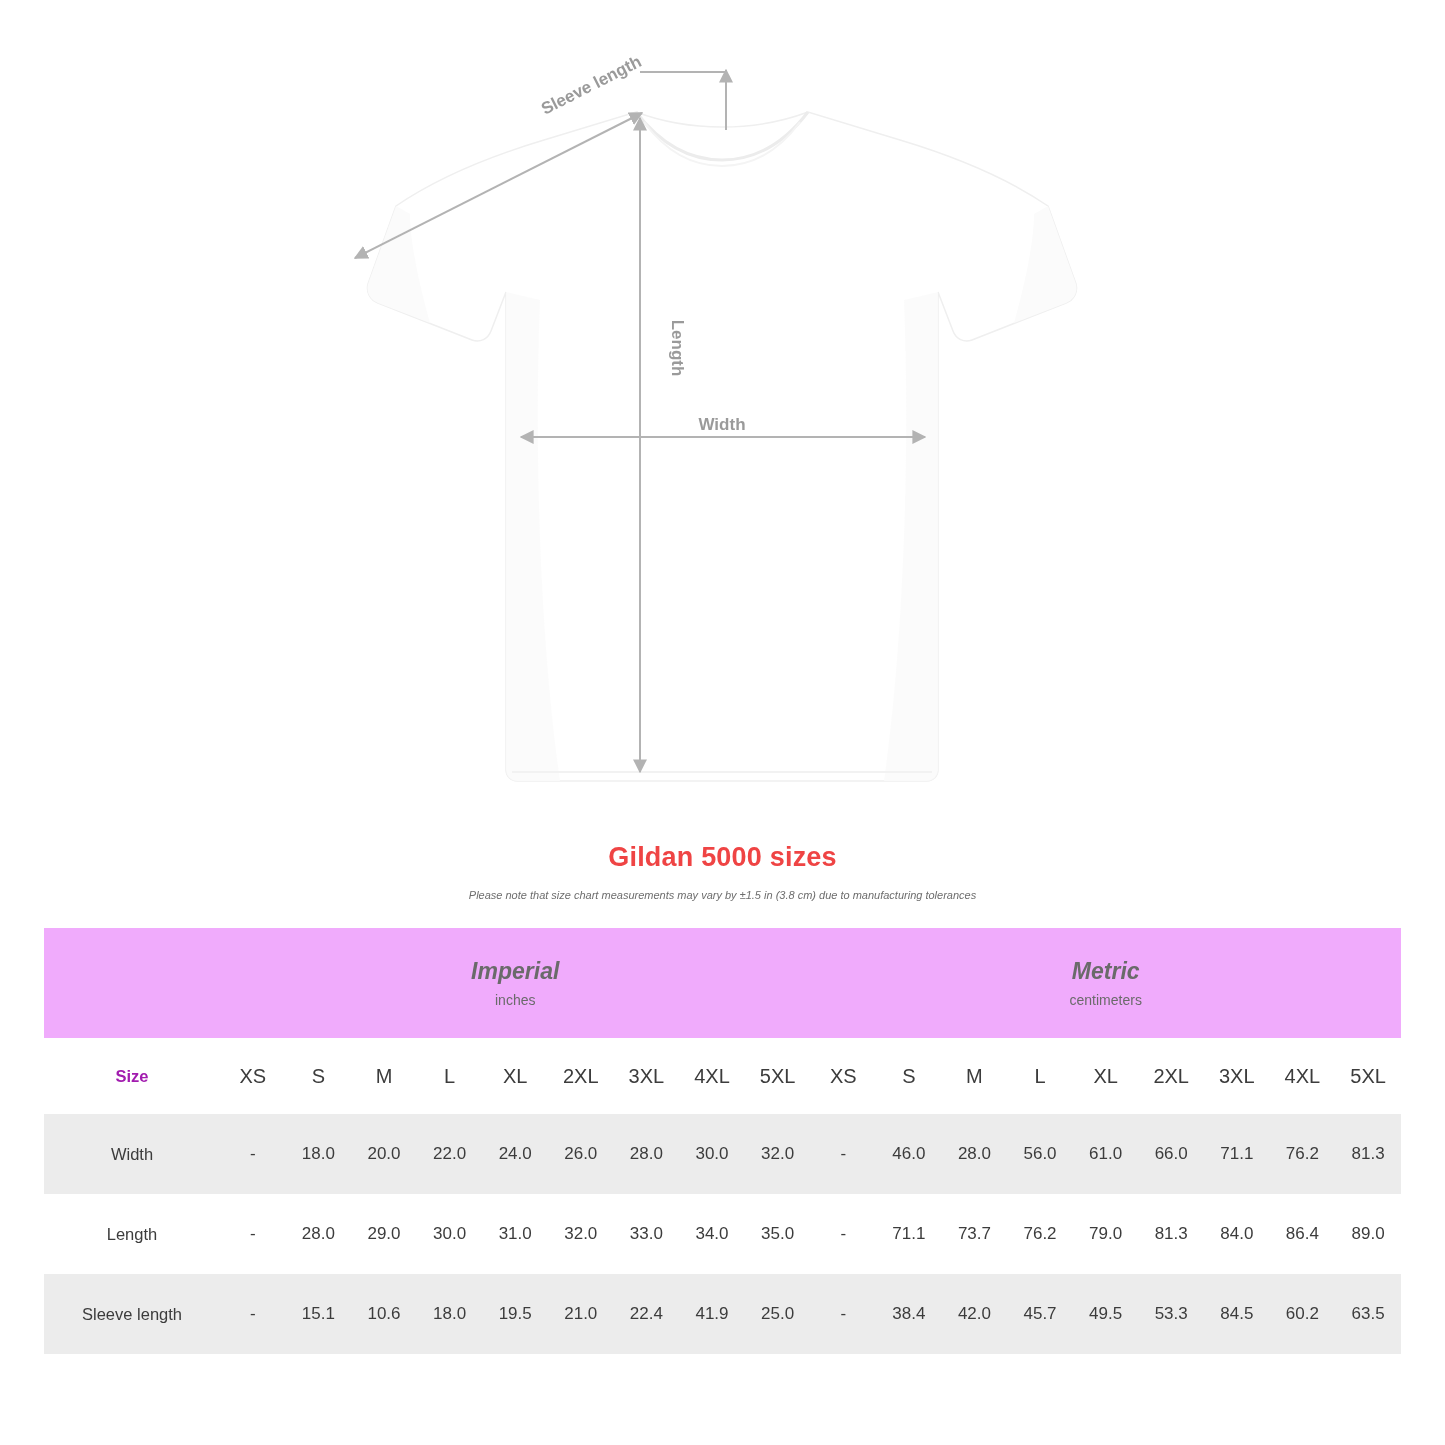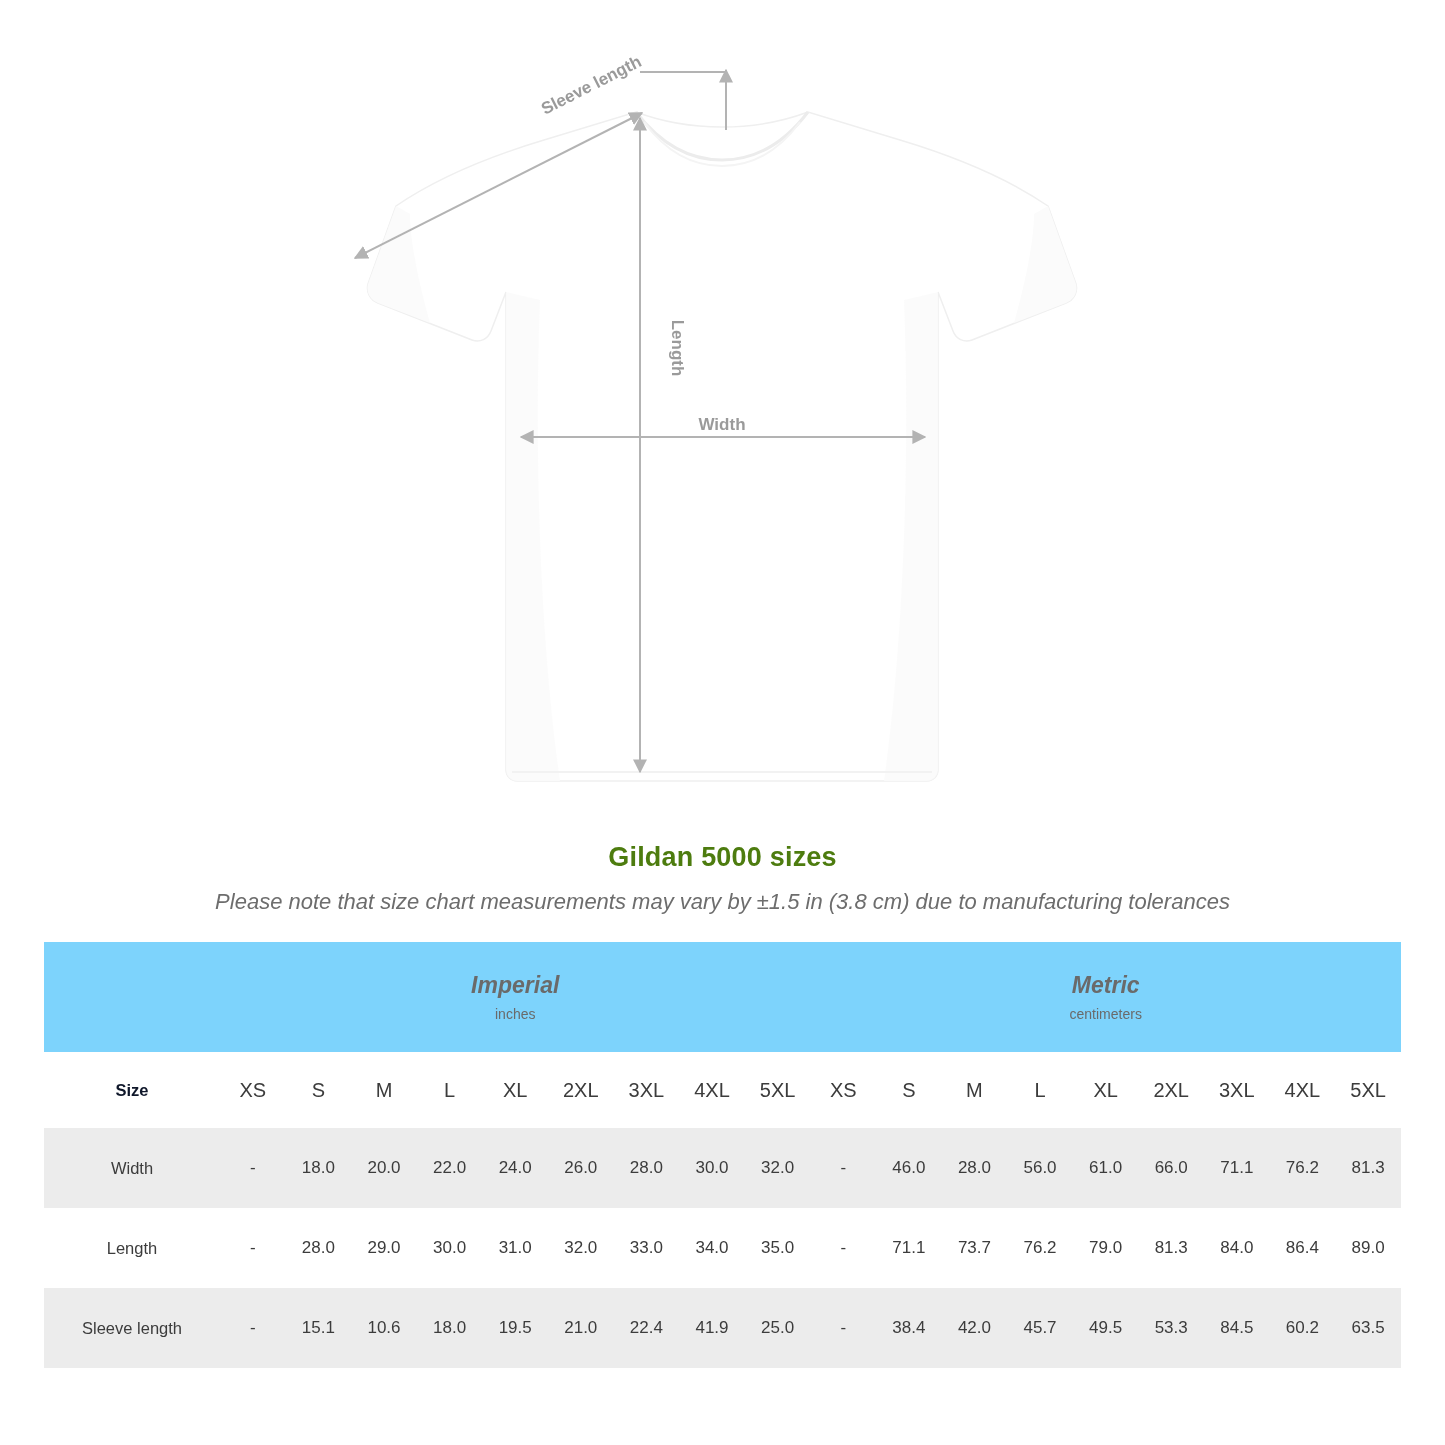--- a/index.html
+++ b/index.html
@@ -33,25 +33,25 @@
   }
 
   
   .title-block {
     text-align: center;
     margin-top: 22px;
   }
   .chart-title {
     font-size: 27px;
     font-weight: bold;
-    color: #4d7c0f;
+    color: #ef4444;
     letter-spacing: 0.2px;
   }
   .chart-note {
-    font-size: 22px;
+    font-size: 11px;
     font-style: italic;
     color: #6d6d6d;
     margin-top: 16px;
   }
 
   
   .table-wrap {
     margin: 27px 44px 0 44px;
   }
   table.size-table {
@@ -60,21 +60,21 @@
     table-layout: fixed;
   }
   table.size-table td,
   table.size-table th {
     text-align: center;
     vertical-align: middle;
     font-weight: normal;
   }
   .unit-head {
     height: 108px;
-    background: #7dd3fc;
+    background: #f0abfc;
   }
   .unit-name {
     font-size: 23px;
     font-style: italic;
     font-weight: bold;
     color: #6a6a6a;
     line-height: 1.2;
   }
   .unit-sub {
     font-size: 14px;
@@ -84,21 +84,21 @@
   .row-head-cell {
     background: #ececec;
     font-weight: bold;
     font-size: 16.5px;
     color: #3c3c3c;
   }
   tr.r-size td { height: 74px; background: #ffffff; }
   tr.r-odd td  { height: 78px; background: #ececec; }
   tr.r-even td { height: 78px; background: #ffffff; }
 
-  tr.r-size td.size-col { font-size: 16.5px; font-weight: bold; color: #0f172a; background: #ffffff; }
+  tr.r-size td.size-col { font-size: 16.5px; font-weight: bold; color: #a21caf; background: #ffffff; }
   tr.r-size td.sz { font-size: 20px; color: #3c3c3c; font-weight: normal; }
   td.val { font-size: 17px; color: #3c3c3c; }
 </style>
 </head>
 <body>
 
 <div class="page">
 
   <div class="illustration">
     <svg class="shirt-svg" width="1445" height="820" viewBox="0 0 1445 820">

